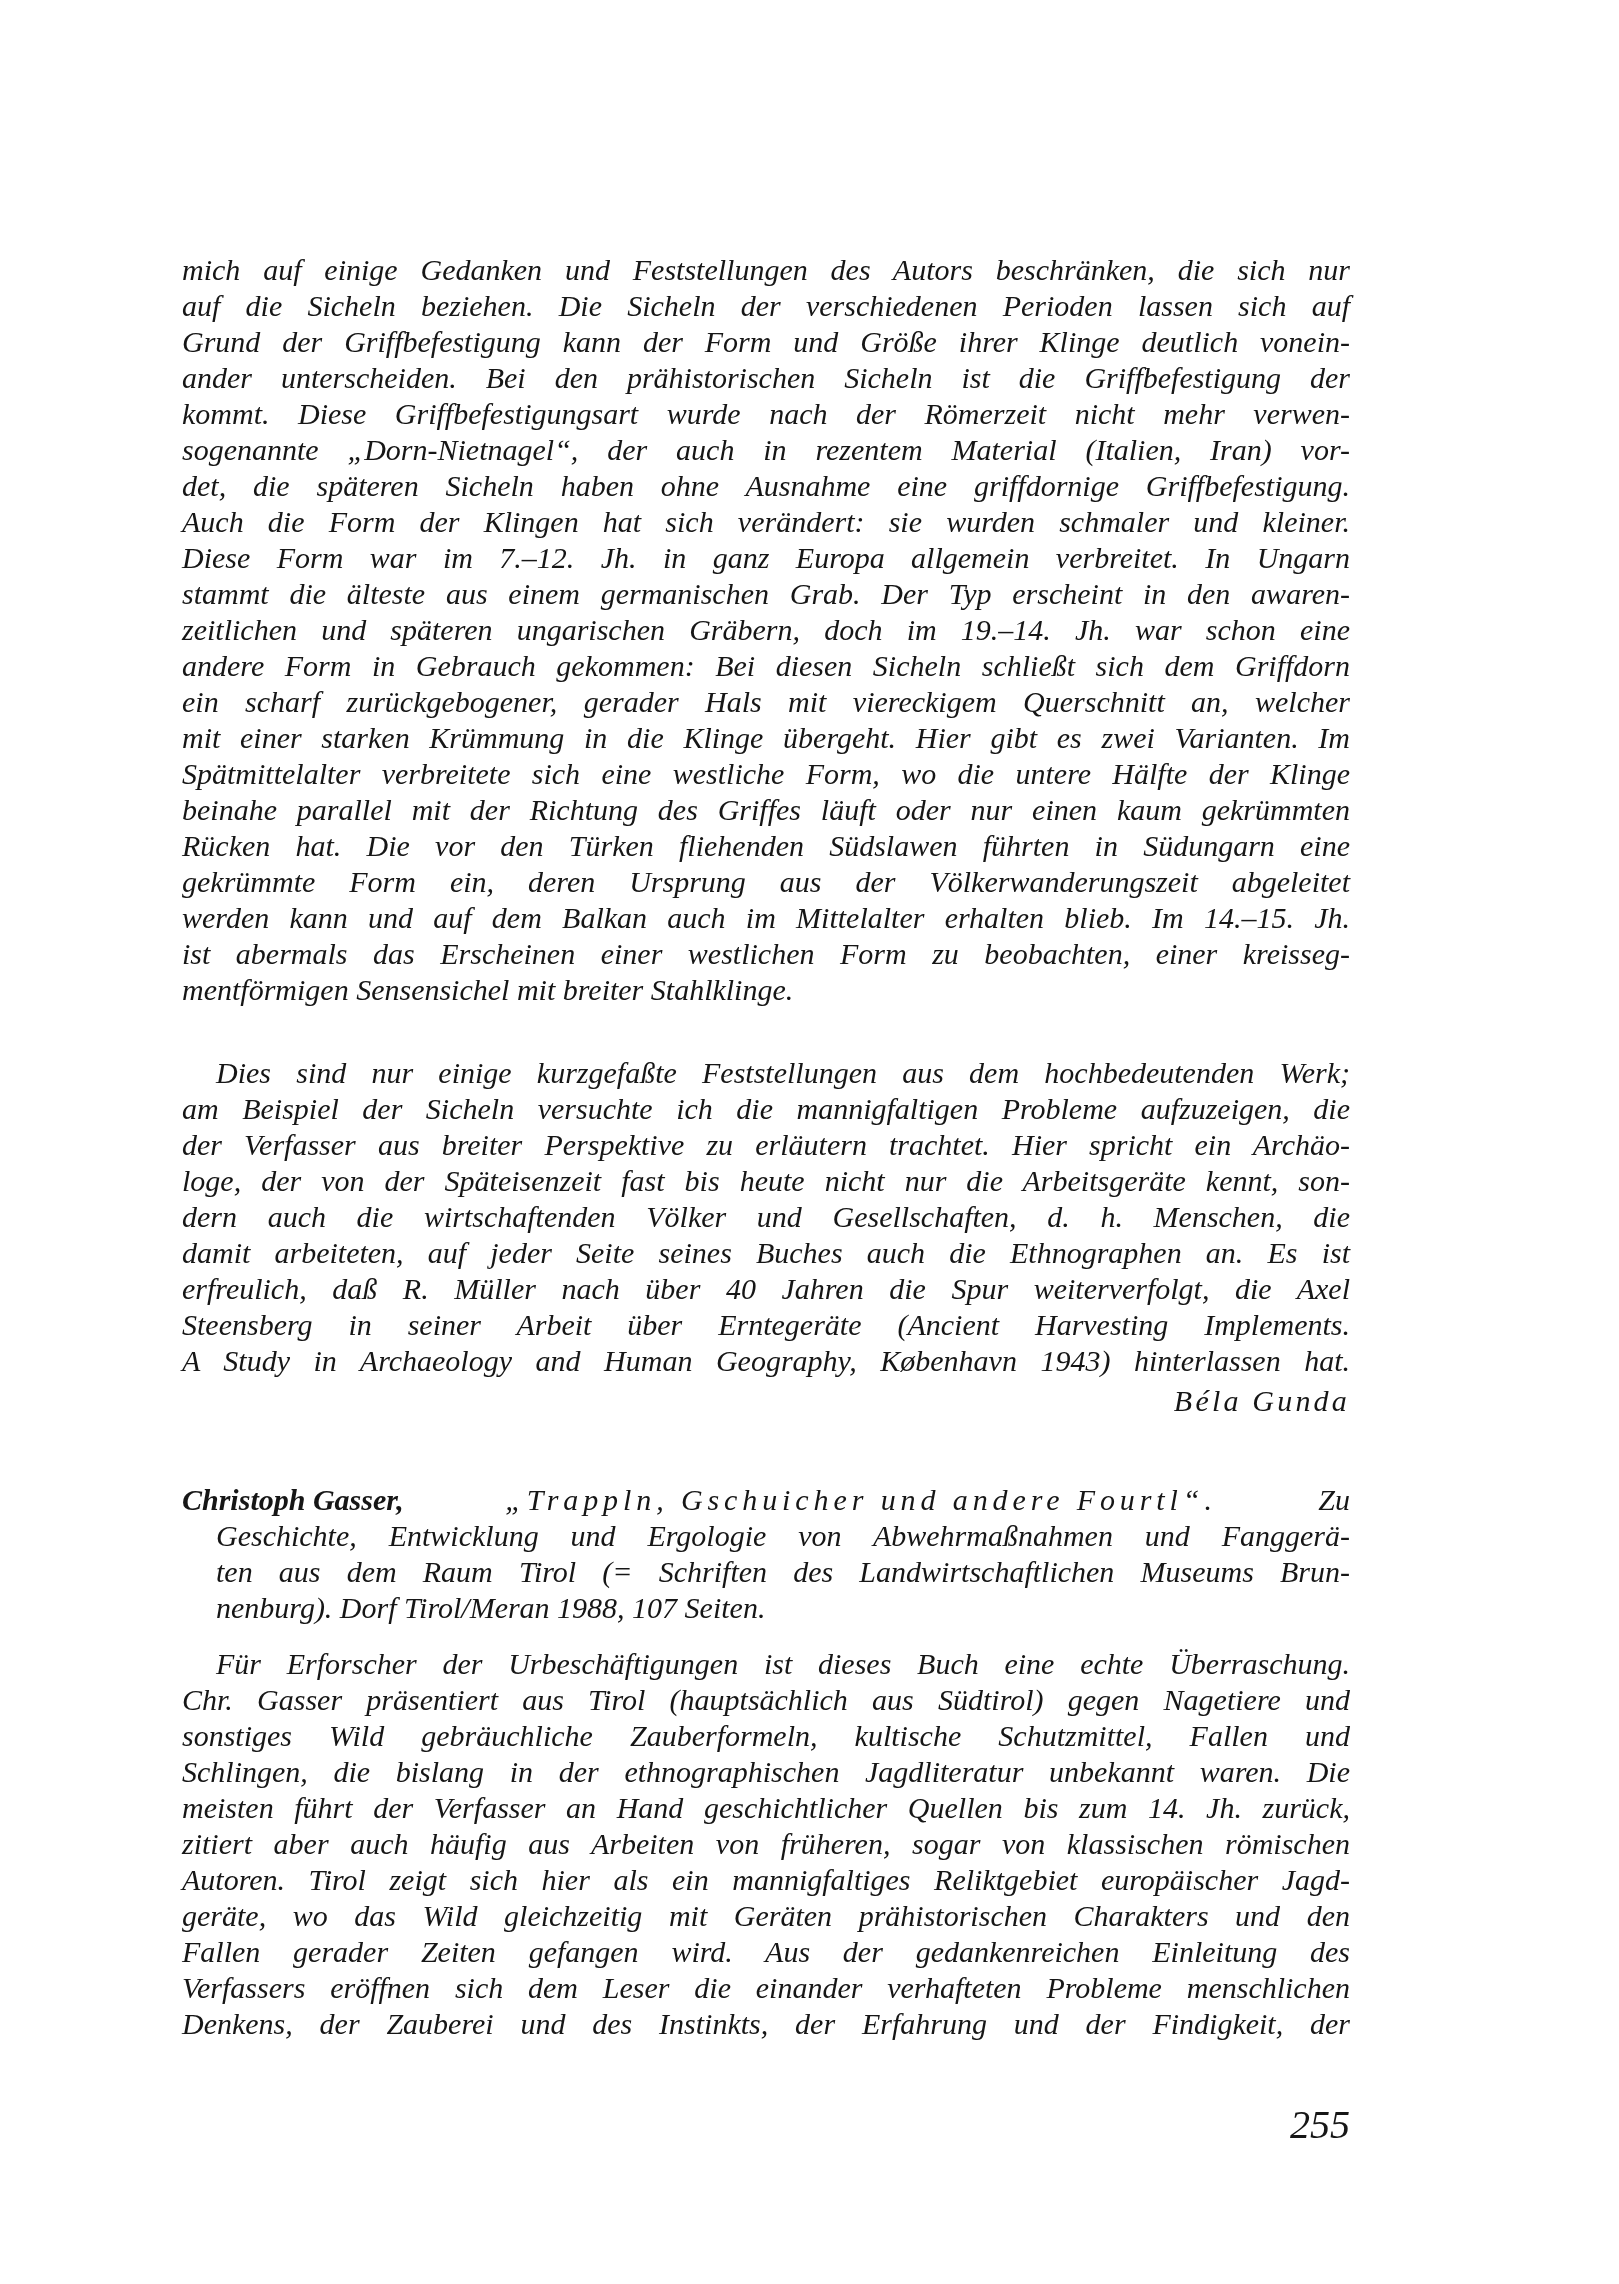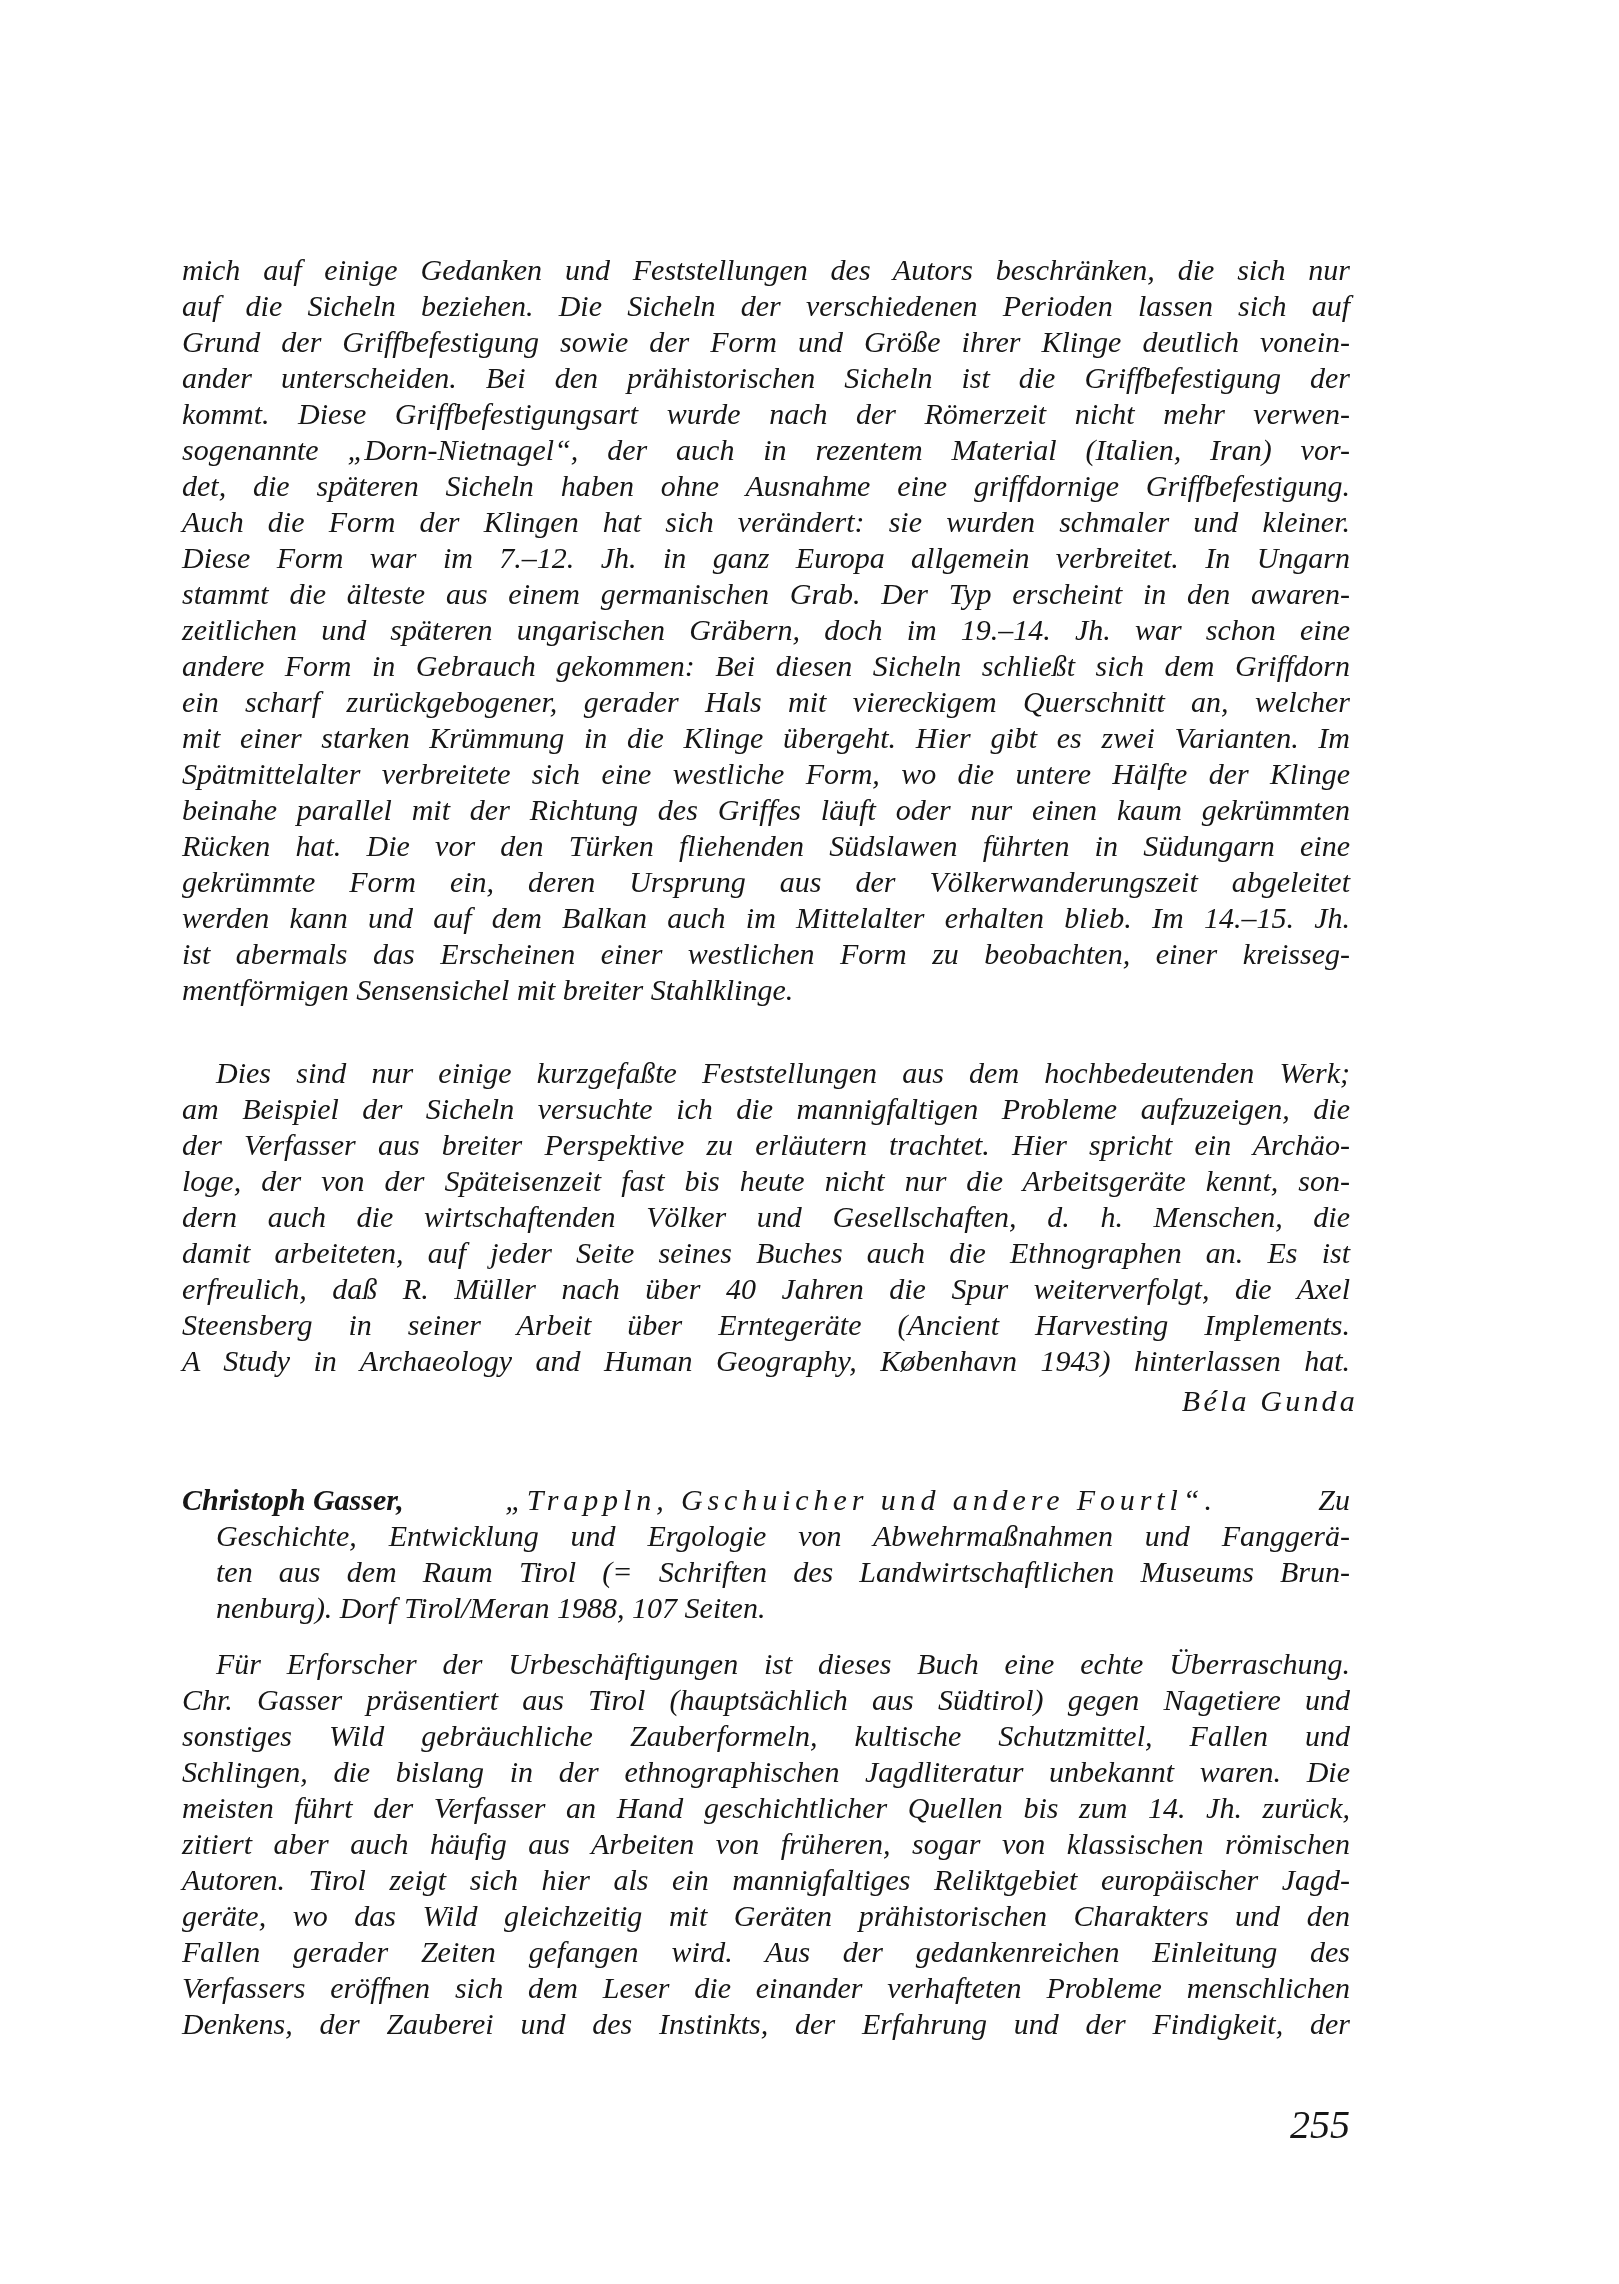--- a/index.html
+++ b/index.html
@@ -20,21 +20,21 @@
     white-space: nowrap;
     text-align: justify;
     text-align-last: justify;
     overflow: visible;
   }
   .line.last { text-align-last: left; }
   .line.indent { padding-left: 34px; }
   .line.hang { padding-left: 34px; }
   .signature {
     position: absolute;
-    right: 261px;
+    right: 269px;
     top: 1384px;
     font-family: "Liberation Serif", "DejaVu Serif", serif;
     font-size: 30px;
     letter-spacing: 3.2px;
     color: #161616;
   }
   .author { font-weight: bold; letter-spacing: 0; }
   .spaced-title { letter-spacing: 4.9px; }
   .page-number {
     position: absolute;
@@ -46,21 +46,21 @@
   }
 </style>
 </head>
 <body>
 
 <div class="page">
 
   <div class="text-block" style="top:252px;">
     <span class="line">mich auf einige Gedanken und Feststellungen des Autors beschränken, die sich nur</span>
     <span class="line">auf die Sicheln beziehen. Die Sicheln der verschiedenen Perioden lassen sich auf</span>
-    <span class="line">Grund der Griffbefestigung sowie der Form und Größe ihrer Klinge deutlich vonein-</span>
+    <span class="line">Grund der Griffbefestigung kann der Form und Größe ihrer Klinge deutlich vonein-</span>
     <span class="line">ander unterscheiden. Bei den prähistorischen Sicheln ist die Griffbefestigung der</span>
     <span class="line">kommt. Diese Griffbefestigungsart wurde nach der Römerzeit nicht mehr verwen-</span>
     <span class="line">sogenannte „Dorn-Nietnagel“, der auch in rezentem Material (Italien, Iran) vor-</span>
     <span class="line">det, die späteren Sicheln haben ohne Ausnahme eine griffdornige Griffbefestigung.</span>
     <span class="line">Auch die Form der Klingen hat sich verändert: sie wurden schmaler und kleiner.</span>
     <span class="line">Diese Form war im 7.–12. Jh. in ganz Europa allgemein verbreitet. In Ungarn</span>
     <span class="line">stammt die älteste aus einem germanischen Grab. Der Typ erscheint in den awaren-</span>
     <span class="line">zeitlichen und späteren ungarischen Gräbern, doch im 19.–14. Jh. war schon eine</span>
     <span class="line">andere Form in Gebrauch gekommen: Bei diesen Sicheln schließt sich dem Griffdorn</span>
     <span class="line">ein scharf zurückgebogener, gerader Hals mit viereckigem Querschnitt an, welcher</span>

